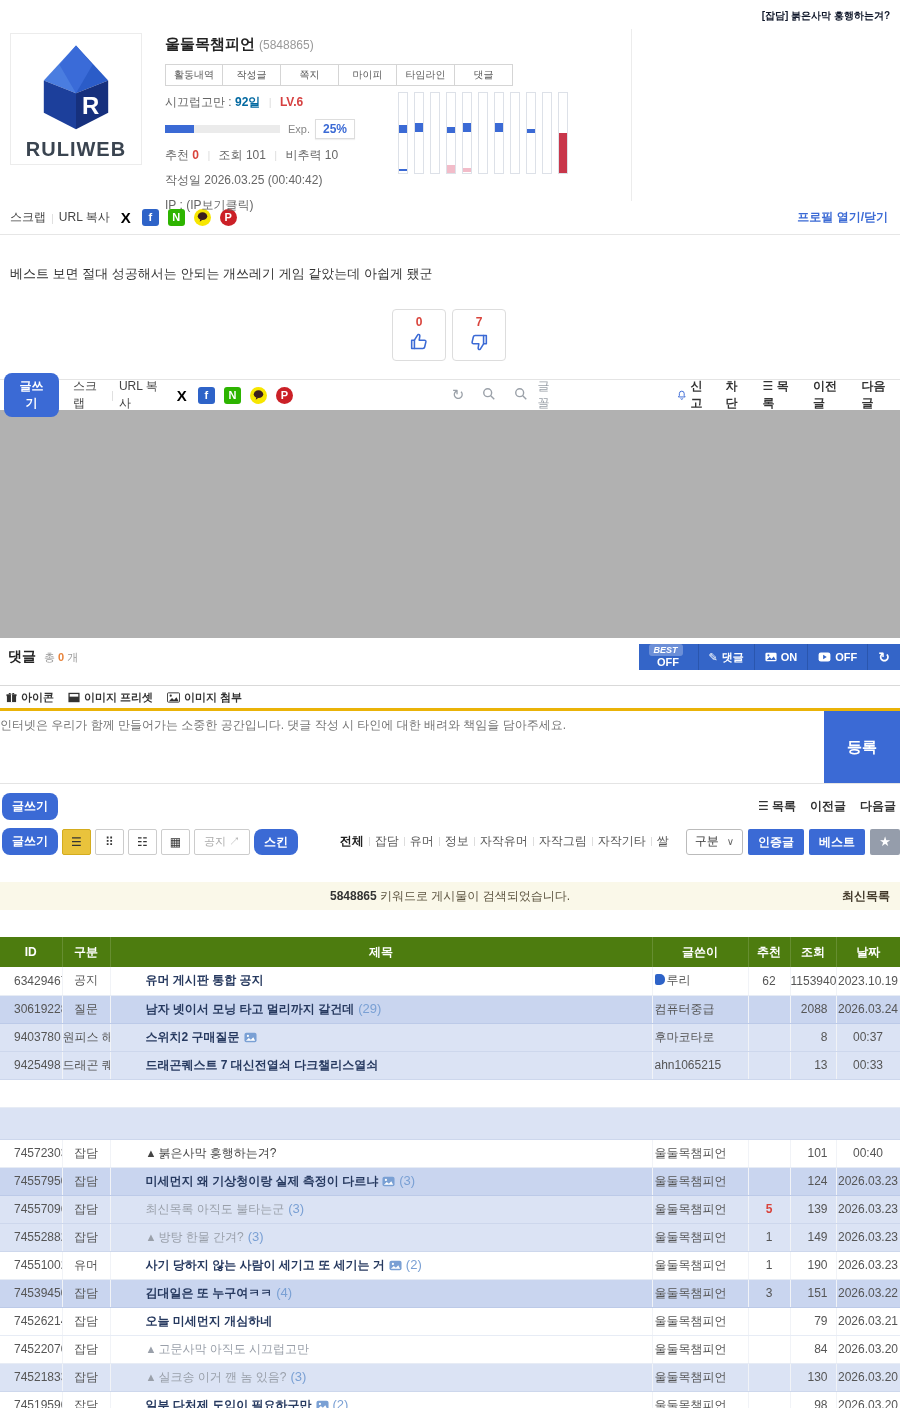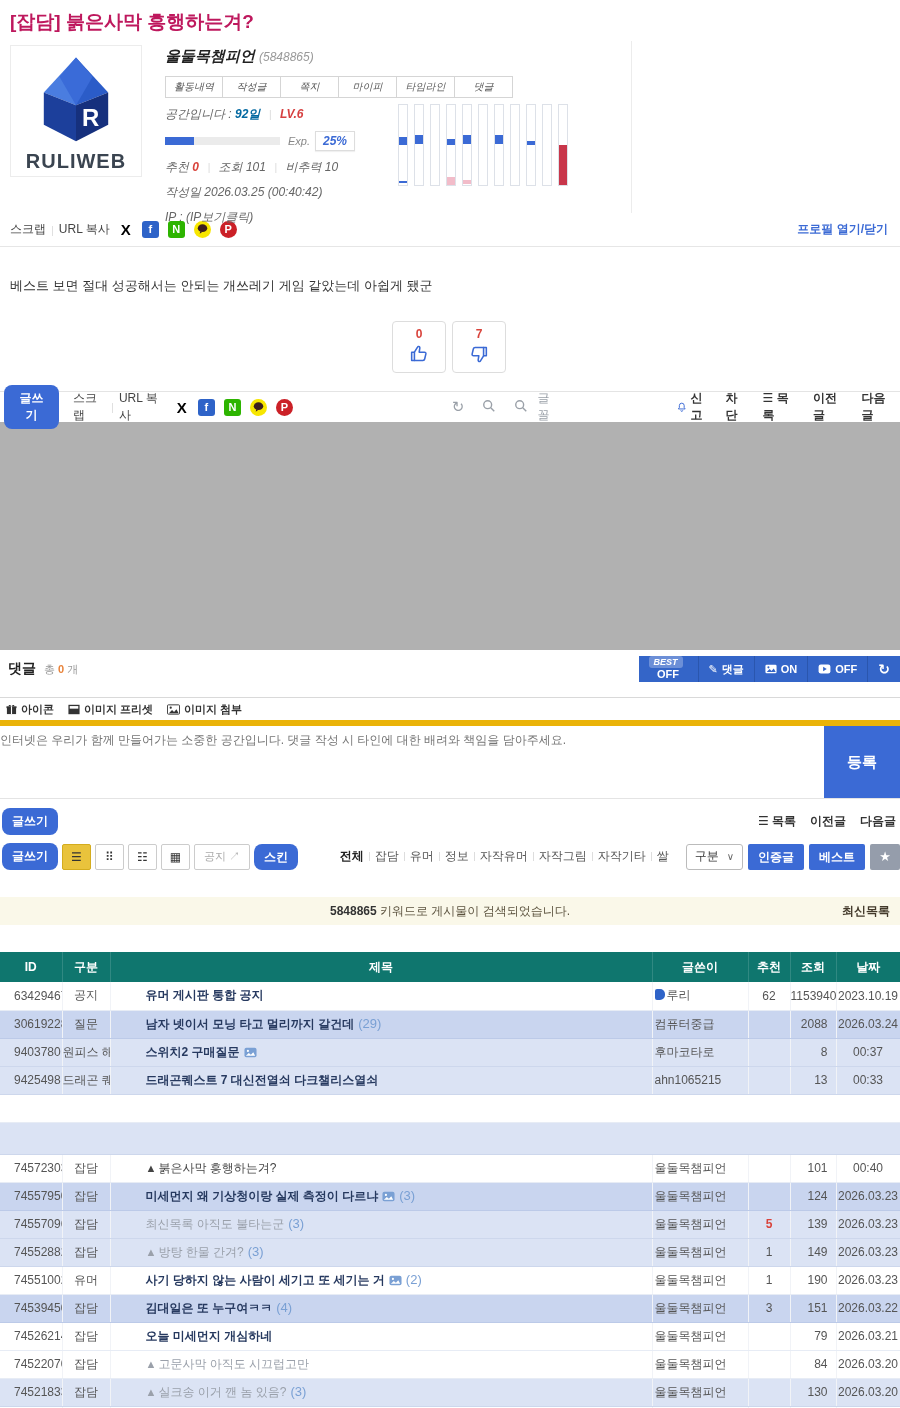--- a/index.html
+++ b/index.html
@@ -1,24 +1,24 @@
 <!DOCTYPE html>
 <html><head>
 <meta charset="utf-8">
 <style>
   * { box-sizing: border-box; margin: 0; padding: 0; }
   html,body { width:900px; background:#fff; font-family:"Liberation Sans","DejaVu Sans",sans-serif; color:#333; }
   .sep { color:#ddd; margin:0 5px; font-size:11px; }
 
   
-  .post-title { padding:9px 10px 6px; font-size:19px; font-weight:bold; color:#be185d; }
+  .post-title { padding:9px 10px 6px; font-size:10px; font-weight:bold; color:#0f172a;text-align:right; }
   .profile-area { position:relative; width:632px; border-right:1px solid #ececec; padding:4px 0 0 10px; height:172px; }
   .avatar { float:left; width:132px; height:132px; border:1px solid #ececec; background:#fff; text-align:center; padding-top:6px; }
   .avatar .logo-text { font-size:20px; font-weight:bold; letter-spacing:1px; color:#3a4450; margin-top:2px; }
-  .pinfo { margin-left:155px;font-style:italic; }
+  .pinfo { margin-left:155px; }
   .pname { font-size:15px; font-weight:bold; color:#222; padding-top:2px; }
   .pname .uid { font-weight:normal; color:#999; font-size:12px; margin-left:4px; }
   .ptabs { margin-top:10px; display:flex; }
   .ptab { border:1px solid #d5d5d5; border-left:none; padding:3px 0; font-size:10px; color:#555; width:58px; text-align:center; background:#fff; cursor:pointer; }
   .ptab:first-child { border-left:1px solid #d5d5d5; }
   .prow { margin-top:8px; font-size:12px; color:#666; }
   .prow b { color:#0369a1; }
   .lv { color:#d64040; font-weight:bold; }
   .exp-row { display:flex; align-items:center; margin-top:8px; }
   .expbar { width:115px; height:8px; background:#ebebeb; margin-right:8px; }
@@ -61,21 +61,21 @@
   .cmt-head { display:flex; align-items:center; padding:6px 0 4px 8px; }
   .cmt-head .lbl { font-size:14px; font-weight:bold; color:#222; }
   .cmt-count { font-size:11px; color:#999; margin-left:8px; }
   .cmt-count b { color:#e8833a; }
   .cmt-btns { margin-left:auto; display:flex; background:#3465c8; height:26px; }
   .cbtn { display:flex; align-items:center; color:#fff; font-size:11px; font-weight:bold; padding:0 10px; border-left:1px solid #2a56ae; cursor:pointer; }
   .cbtn:first-child { border-left:none;flex-direction:column; }
   .cbtn .chip { background:rgba(255,255,255,.28); border-radius:3px; padding:1px 5px; font-size:9px; margin-right:5px; font-style:italic; }
   .cbtn .mini { margin-right:4px; font-size:11px; display:inline-flex; }
   .compose { border-top:1px solid #d9d9d9; margin-top:11px; border-bottom:1px solid #e4e4e4; }
-  .compose-tools { display:flex; align-items:flex-start; padding:4px 8px 3px 6px; font-size:11px; font-weight:bold; color:#333; border-bottom:6px solid #eab308; }
+  .compose-tools { display:flex; align-items:flex-start; padding:4px 8px 3px 6px; font-size:11px; font-weight:bold; color:#333; border-bottom:3px solid #eab308; }
   .compose-tools .tool { display:flex; align-items:center; margin-right:14px; cursor:pointer; }
   .compose-tools svg { margin-right:4px; }
   .compose-body { display:flex; }
   .cmt-input { flex:1; height:72px; border:none; resize:none; font-family:"Liberation Sans",sans-serif; font-size:12px; color:#555; padding:6px 8px 6px 0px; outline:none; }
   .submit-btn { width:76px; background:#3b6ad5; color:#fff; font-size:15px; font-weight:bold; border:none; cursor:pointer; }
 
   
   .fnav-a { display:flex; align-items:center; padding:9px 0 4px; }
   .fnav-a .links { margin-left:auto; font-size:12px; font-weight:bold; color:#333; display:flex; }
   .fnav-a .links .itm { margin-left:14px; cursor:pointer; }
@@ -93,21 +93,21 @@
   .pill { height:26px; margin-left:5px; border-radius:2px; }
   .star-btn { width:30px; height:26px; background:#959dab; border:none; border-radius:2px; color:#fff; font-size:13px; margin-left:5px; cursor:pointer; }
 
   .notice-bar { margin-top:19px; background:#faf8e9; height:28px; display:flex; align-items:center; font-size:12px; color:#5b523e; position:relative;justify-content:flex-end; }
   .notice-bar .center { flex:1; text-align:center; }
   .notice-bar b { color:#333; }
   .notice-bar .latest { position:absolute; right:10px; font-weight:bold; color:#42392a; cursor:pointer; }
 
   
   table { border-collapse:collapse; width:900px; margin-top:27px; table-layout:fixed; }
-  thead th { background:#0f766e; color:#fff; font-size:12px; font-weight:bold; height:30px; border-right:1px solid rgba(255,255,255,.14); }
+  thead th { background:#4d7c0f; color:#fff; font-size:12px; font-weight:bold; height:30px; border-right:1px solid rgba(255,255,255,.14); }
   thead th:last-child { border-right:none; }
   tbody td { height:28px; font-size:12px; color:#555; border-bottom:1px solid #e7ecf5; border-right:1px solid rgba(120,140,180,.10); overflow:hidden; white-space:nowrap; }
   tbody tr.bg-light td { background:#dbe3f4; border-bottom-color:#cdd7ec; }
   tbody tr.bg-mid td { background:#c9d5ef; border-bottom-color:#bccae8; }
   td.c-id { padding-left:14px; }
   td.c-cat { text-align:center; }
   td.c-title { padding-left:35px; }
   td.c-author { padding-left:2px; }
   td.c-rec { text-align:center; }
   td.c-views { text-align:right; padding-right:8px; }
@@ -146,21 +146,21 @@
     </div>
     <div class="ptabs">
         <span class="ptab">활동내역</span>
         <span class="ptab">작성글</span>
         <span class="ptab">쪽지</span>
         <span class="ptab">마이피</span>
         <span class="ptab">타임라인</span>
         <span class="ptab">댓글</span>
       </div>
     <div class="prow">
-      <span>공간입니다 :</span> <b>92일</b>
+      <span>시끄럽고만 :</span> <b>92일</b>
       <span class="sep">|</span>
       <span class="lv">LV.6</span>
     </div>
     <div class="exp-row">
       <div class="expbar">
           <div class="fill" id="expfill" style="width: 25%;"></div>
         </div>
       <span class="explabel">Exp.</span>
       <span class="expbox">25%</span>
     </div>

